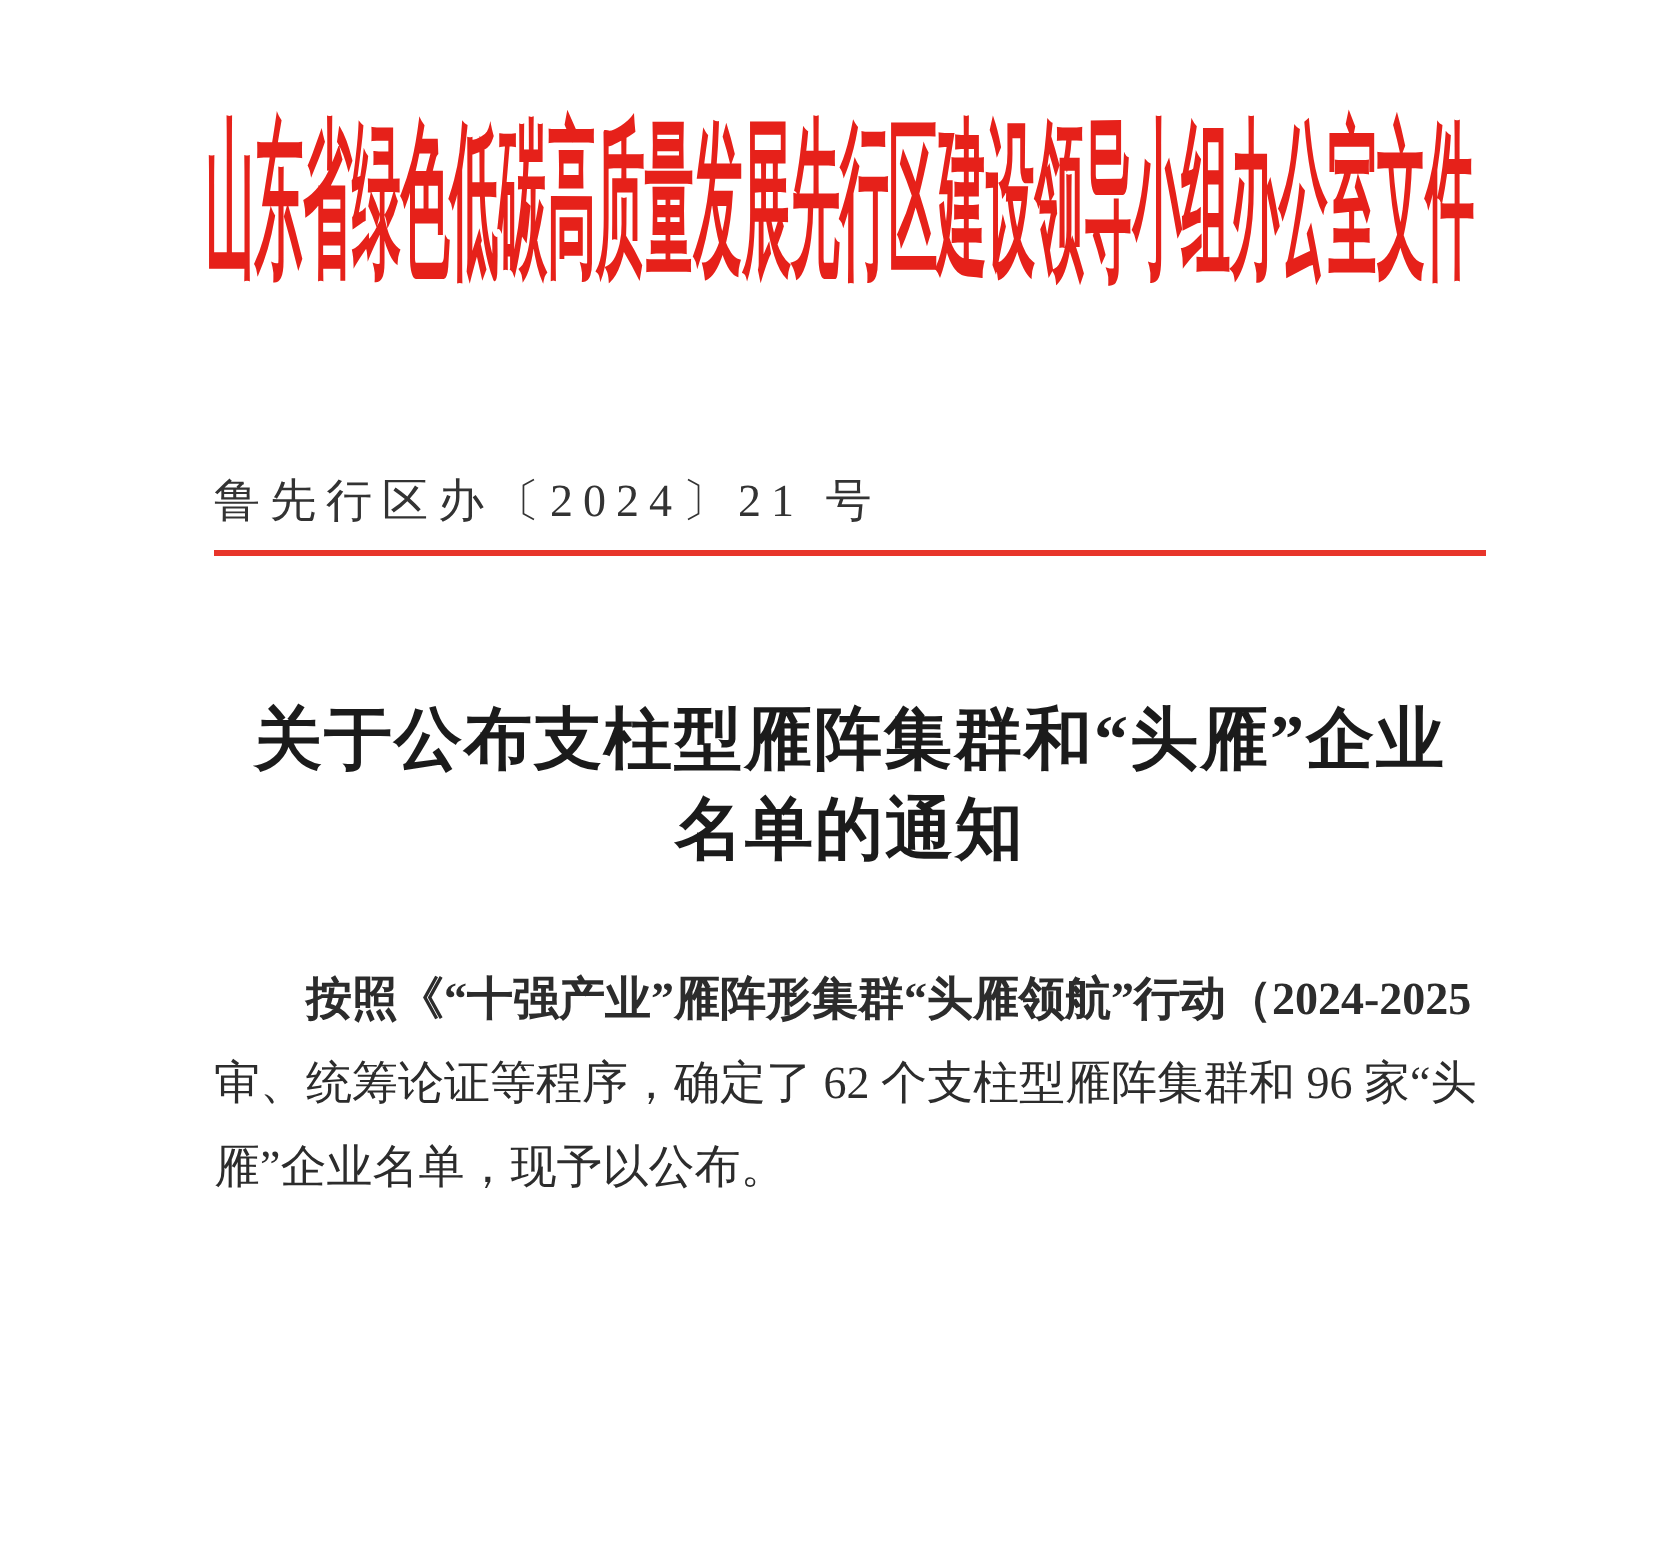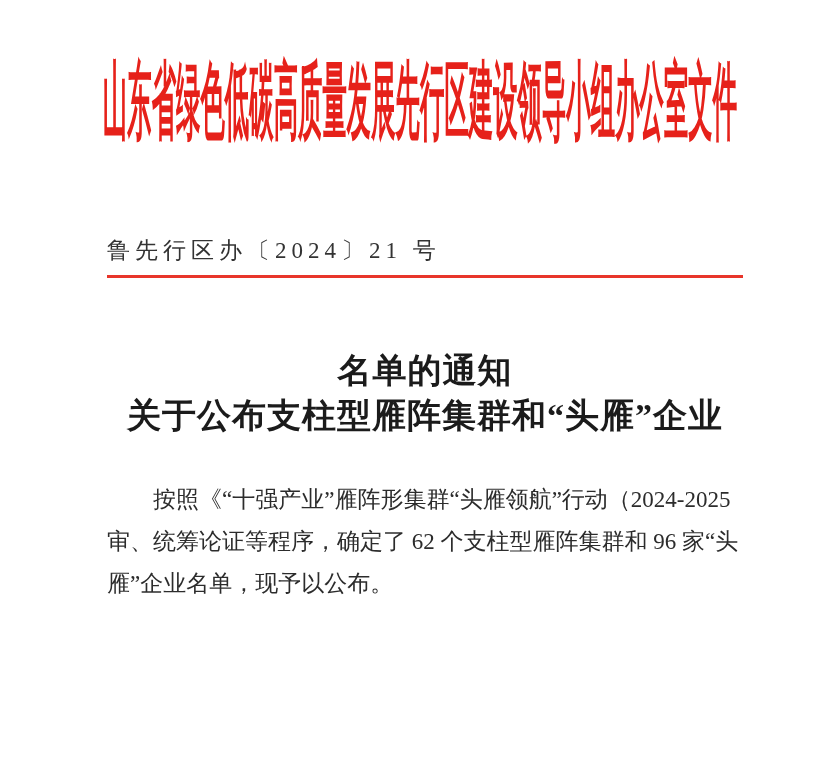--- a/index.html
+++ b/index.html
@@ -78,38 +78,39 @@
     line-height: 42px;
     color: #2c2c2c;
     font-family: "Liberation Serif", "DejaVu Serif", serif;
   }
   .doc-body .line {
     white-space: nowrap;
     height: 42px;
   }
   .doc-body .line.indent {
     text-indent: 2em;
+    font-weight: bold;
   }
 </style>
 </head>
 <body>
 
 <div class="page">
 
   <div class="red-header">
     <div class="banner-text">山东省绿色低碳高质量发展先行区建设领导小组办公室文件</div>
   </div>
 
   <div class="doc-number">鲁先行区办〔2024〕21 号</div>
 
   <div class="red-divider"></div>
 
   <div class="doc-title">
+    <div>关于公布支柱型雁阵集群和“头雁”企业</div>
     <div>名单的通知</div>
-    <div>关于公布支柱型雁阵集群和“头雁”企业</div>
   </div>
 
   <div class="doc-body">
     <div class="line indent">按照《“十强产业”雁阵形集群“头雁领航”行动（2024-2025</div>
     <div class="line">审、统筹论证等程序，确定了 62 个支柱型雁阵集群和 96 家“头</div>
     <div class="line">雁”企业名单，现予以公布。</div>
   </div>
 
 </div>
 

